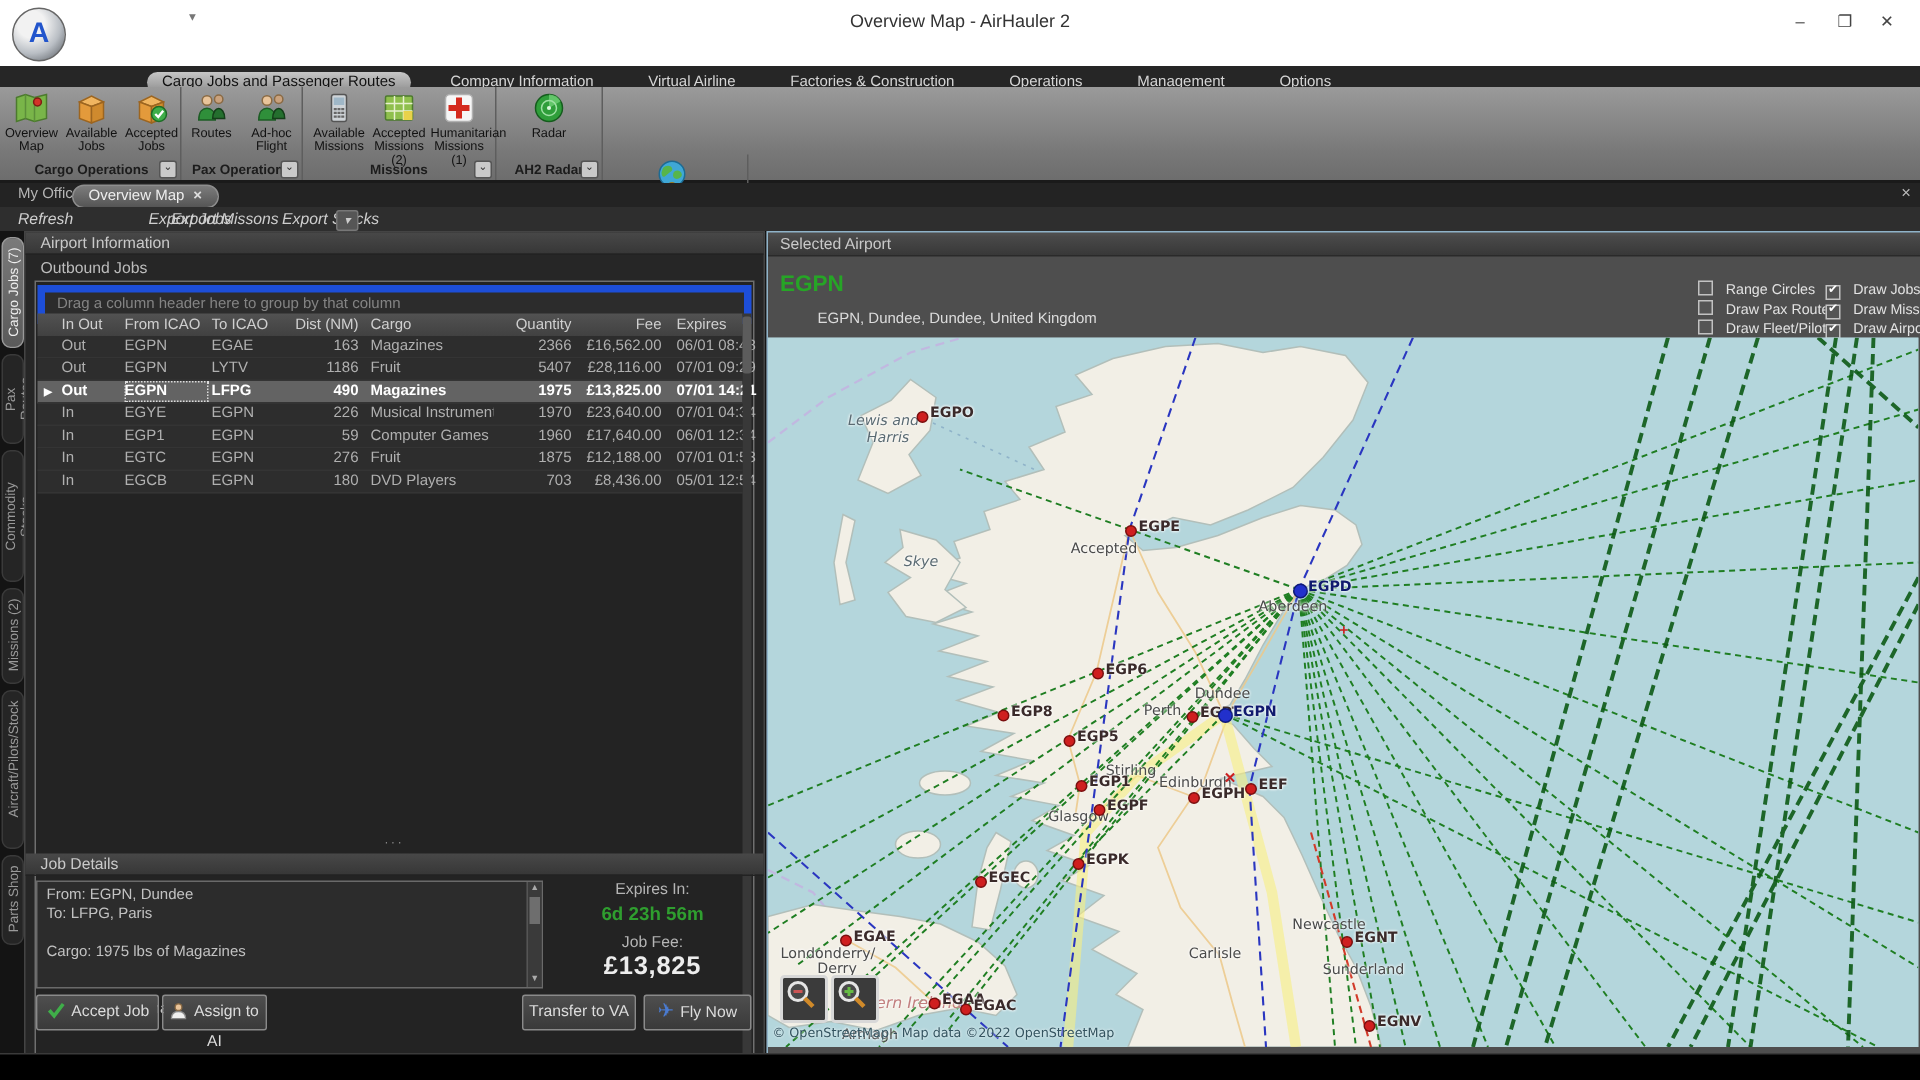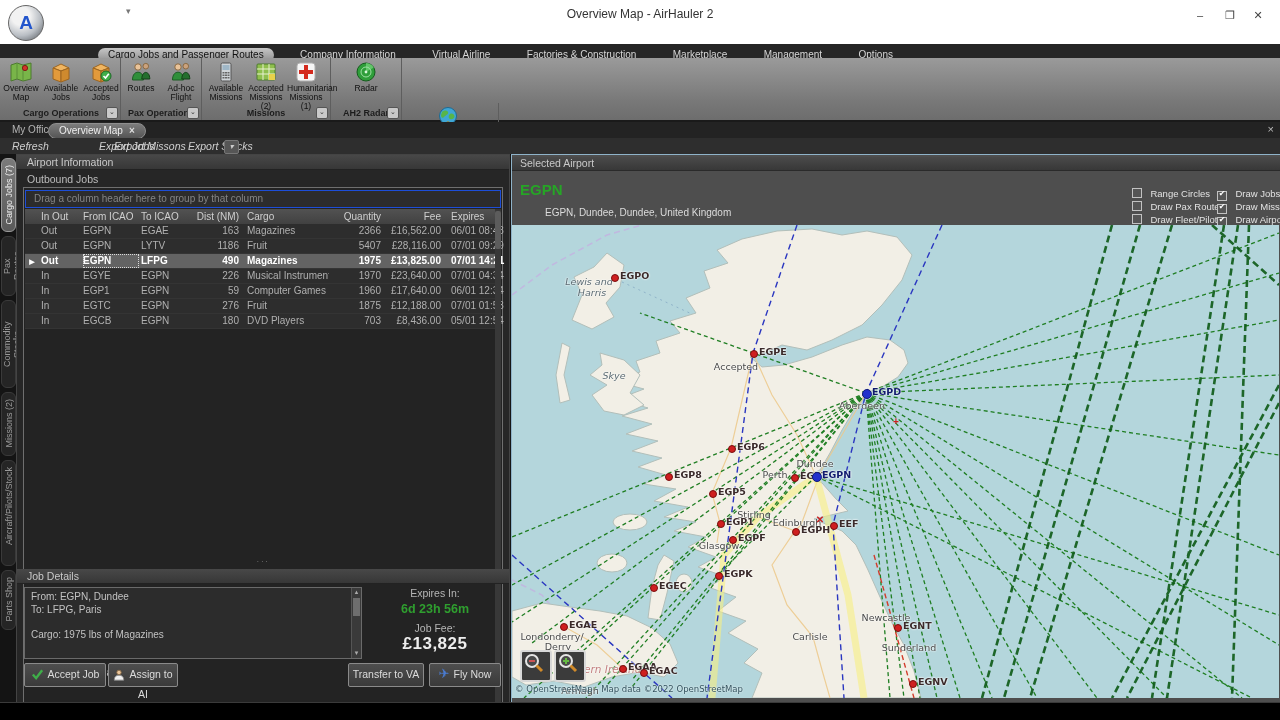--- a/index.html
+++ b/index.html
@@ -46,21 +46,21 @@
   .stab{position:absolute;left:1px;width:13px;border:1px solid #3a3a3a;background:#252525;border-radius:6px;
         color:#9a9a9a;font-size:9px;text-align:center;}
   .stab span{display:inline-block;writing-mode:vertical-rl;transform:rotate(180deg);padding:6px 0;}
   .stab.active{background:linear-gradient(#7a7a7a,#5a5a5a);border-color:#999;color:#eee;}
   
   .left-panel{position:absolute;left:16px;top:154px;width:492px;height:548px;background:#262626;border:1px solid #444;}
   .panel-hdr{position:absolute;left:0;right:0;height:14px;background:linear-gradient(#484848,#373737);
              border-bottom:1px solid #222;color:#c9c9c9;font-size:10.5px;line-height:14px;padding-left:10px;}
   .grp-lbl{position:absolute;left:10px;top:18px;font-size:10.5px;color:#bdbdbd;}
   .gridbox{position:absolute;left:6px;top:32px;width:478px;height:522px;border:1px solid #6f6f6f;background:#232323;}
-  .ghint{position:absolute;left:1px;right:1px;top:2px;height:16px;background:#2c2c2c;border:1px solid #1d4ed8;
+  .ghint{position:absolute;left:1px;right:1px;top:2px;height:16px;background:#2c2c2c;border:5px solid #1d4ed8;
          color:#848484;font-size:10px;line-height:16px;padding-left:8px;}
   .thead{position:absolute;left:1px;right:7px;top:21px;height:15px;background:linear-gradient(#525252,#414141);
          border-bottom:1px solid #2a2a2a;}
   .trow{position:relative;height:14px;border-bottom:1px solid #343434;background:#2d2d2d;}
   .trow.sel{background:#636363;}
   .trow.sel .td{color:#fff;font-weight:bold;}
   .tbody{position:absolute;left:1px;right:7px;top:36px;}
   .td,.th{position:absolute;top:0;font-size:10px;color:#b0b0b0;line-height:14px;overflow:hidden;white-space:nowrap;}
   .th{color:#cfcfcf;line-height:15px;}
   .ind{left:0;width:14px;text-align:center;color:#ddd;}
@@ -143,21 +143,21 @@
     <div class="win-btn wb-min">–</div>
     <div class="win-btn wb-max">❐</div>
     <div class="win-btn wb-close">✕</div>
   </div>
 
   <div class="ribbon-tabs" style="padding-left:92px;">
     <span class="rtab active">Cargo Jobs and Passenger Routes</span>
     <span class="rtab">Company Information</span>
     <span class="rtab">Virtual Airline</span>
     <span class="rtab">Factories &amp; Construction</span>
-    <span class="rtab">Marketplace</span>
+    <span class="rtab">Operations</span>
     <span class="rtab">Management</span>
     <span class="rtab">Options</span>
   </div>
 
   <div class="ribbon-body">
 
     <div class="rgroup" style="left:2px;width:118px;">
       <div class="rbtns">
         <div class="rbtn">
           <svg class="ric" viewBox="0 0 24 24">

